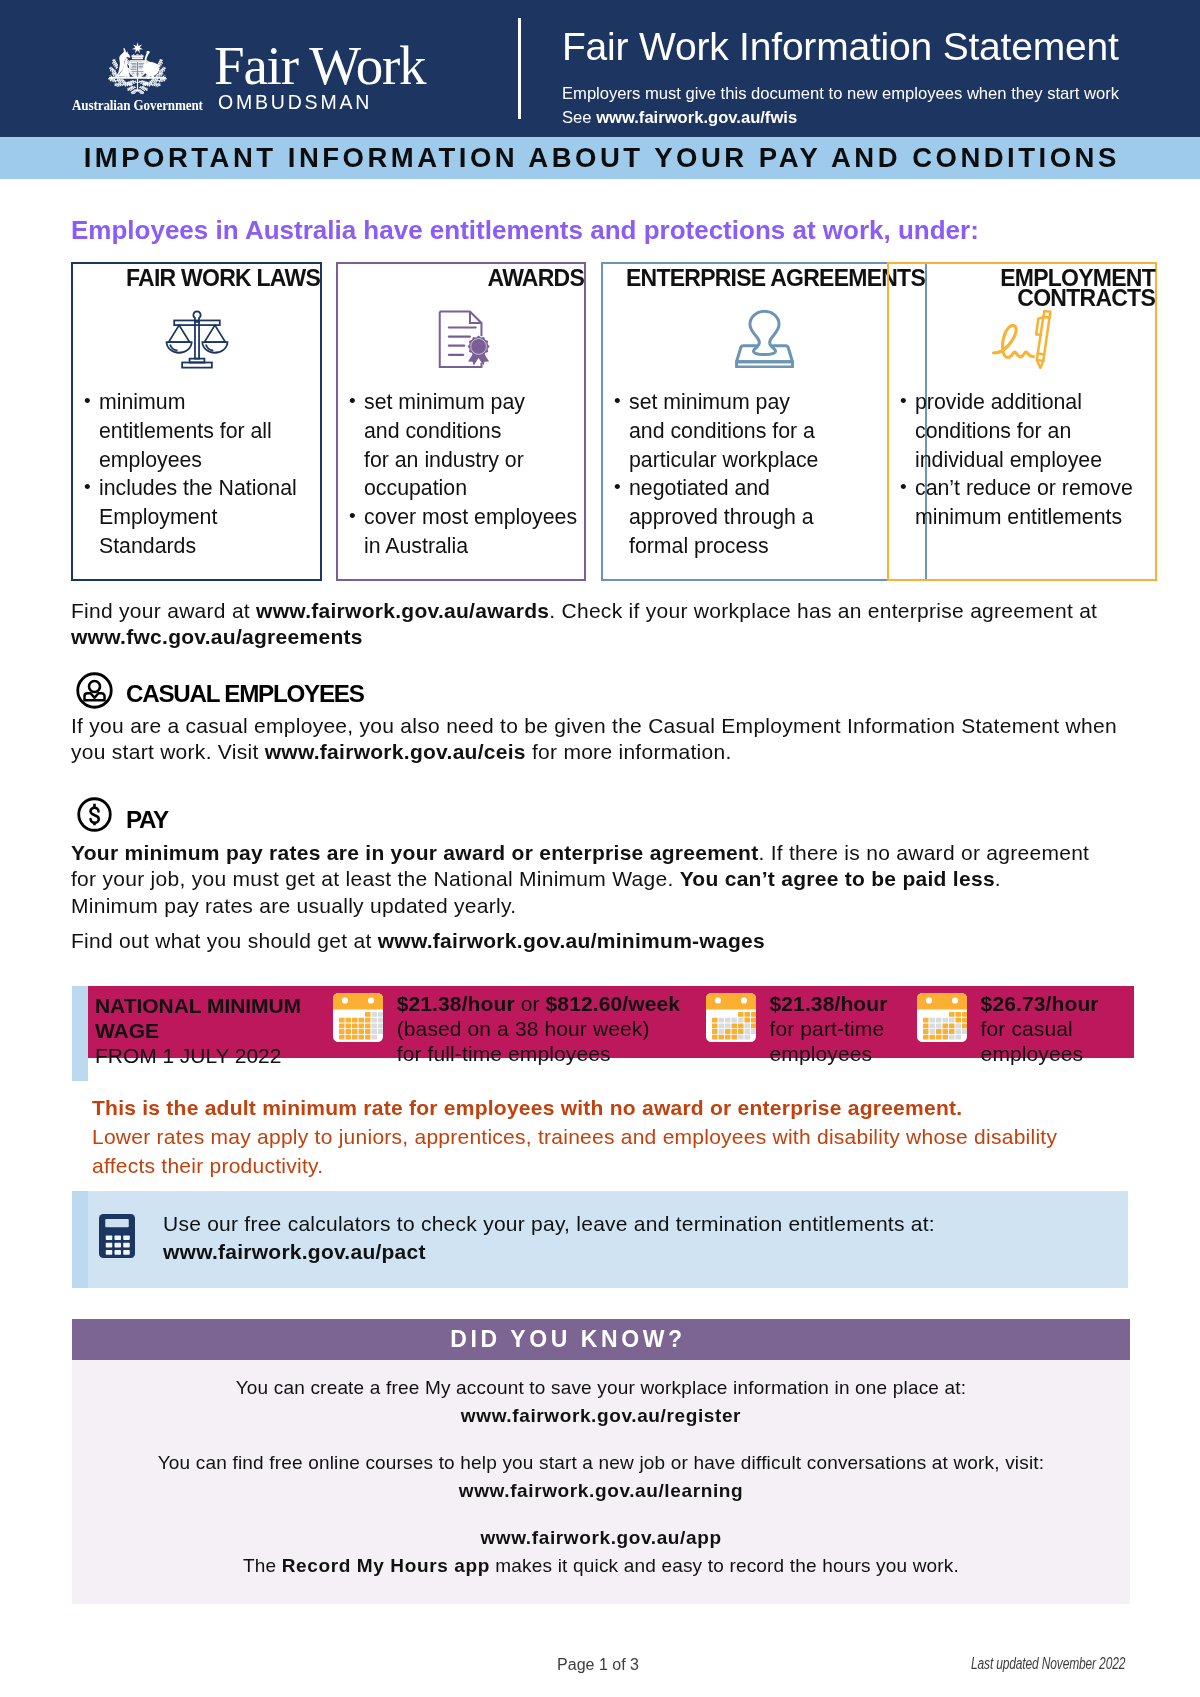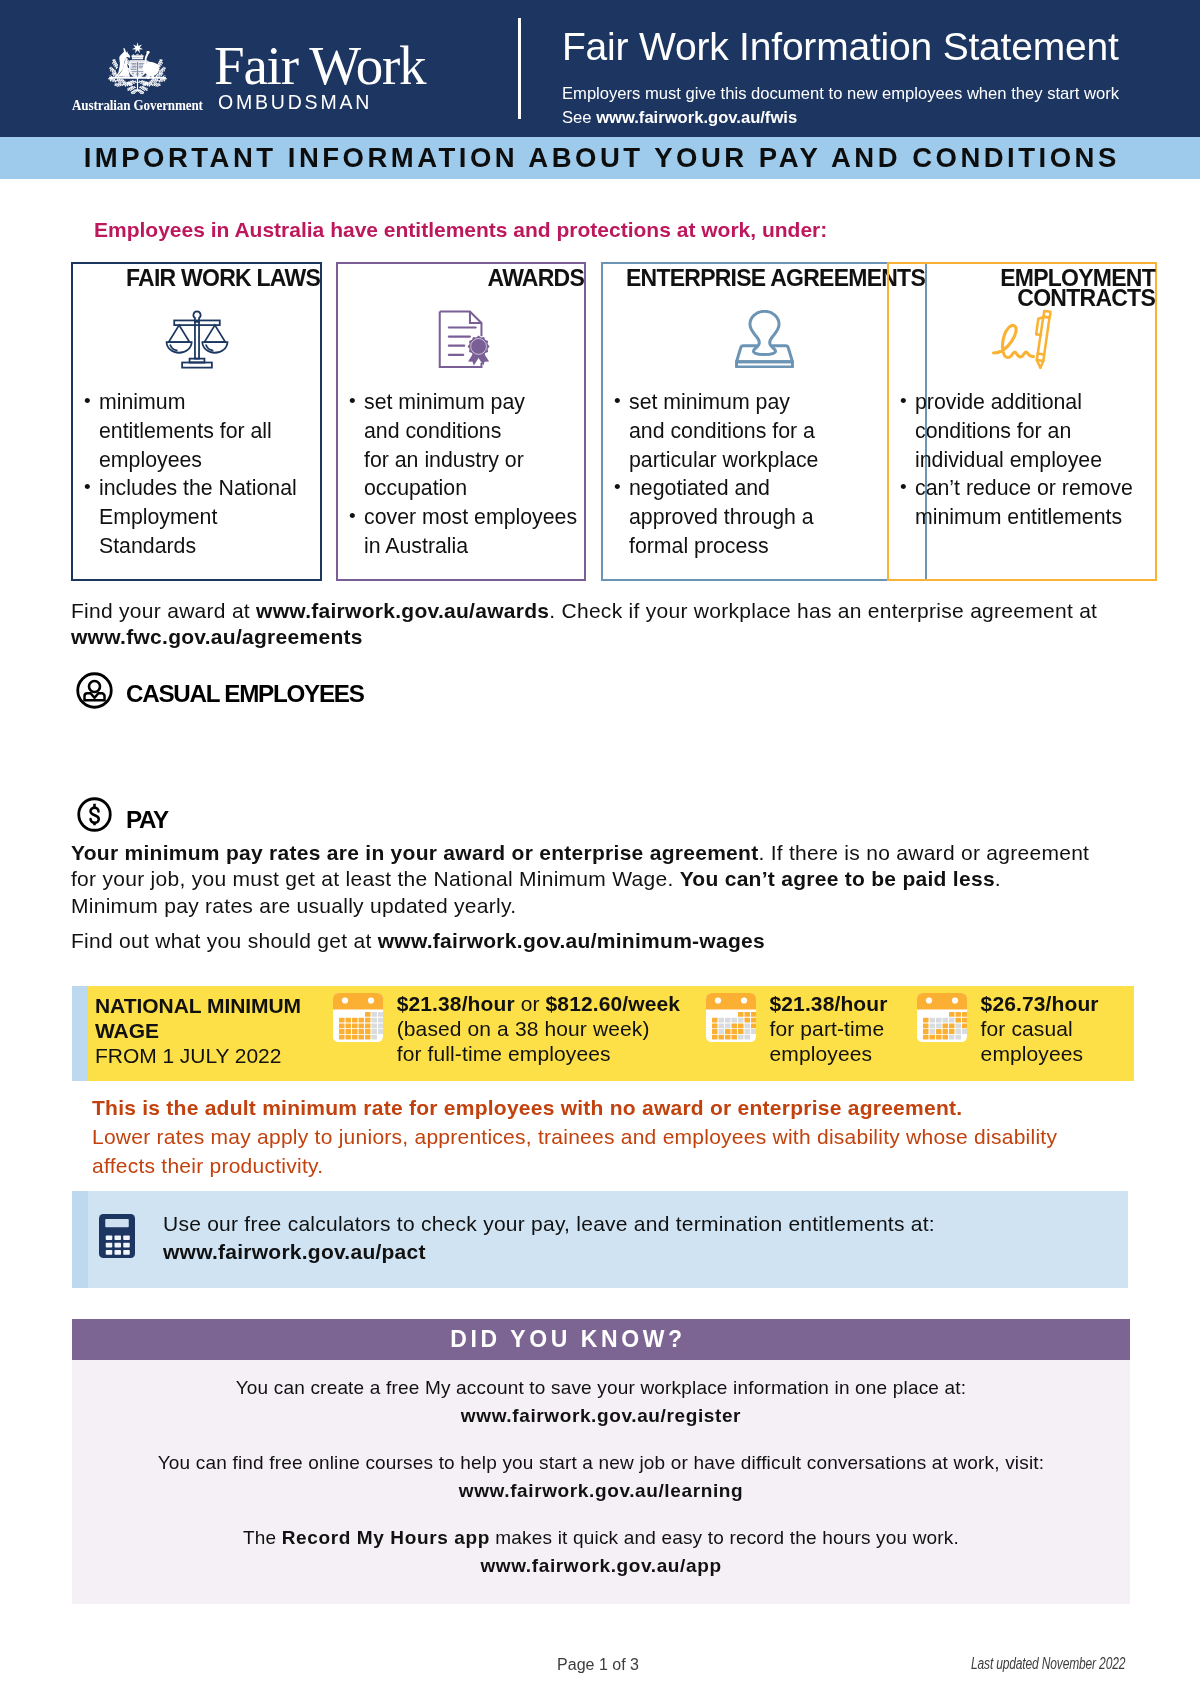--- a/index.html
+++ b/index.html
@@ -23,42 +23,42 @@
              white-space:nowrap;letter-spacing:-.2px;}
   .hdr-sub{position:absolute;left:562px;top:82px;color:#fff;font-size:16.6px;line-height:24px;font-weight:400;}
   .hdr-sub b{font-weight:bold;}
 
   
   .banner{position:absolute;left:0;top:137px;width:1200px;height:42px;background:#9ecbec;}
   .banner span{position:absolute;left:0;top:0;width:1200px;text-align:center;line-height:42px;
                font-size:27.5px;font-weight:bold;letter-spacing:3.5px;color:#0d0d0d;text-indent:3.5px;}
 
   
-  .intro{position:absolute;left:71px;top:219px;font-size:21px;font-weight:bold;color:#be185d;line-height:22px;margin-left:23px;}
+  .intro{position:absolute;left:71px;top:219px;font-size:26px;font-weight:bold;color:#8b5cf6;line-height:22px;}
 
   
   .card{position:absolute;top:262px;height:319px;border:2px solid #000;box-sizing:border-box;}
   .card .ct{position:absolute;left:0;right:0;top:4px;text-align:right;font-size:23px;font-weight:bold;color:#111;
             line-height:20px;letter-spacing:-.75px;text-indent:-.75px;}
   .card .cicon{position:absolute;left:0;right:0;top:42px;height:66px;display:flex;align-items:center;justify-content:center;}
   .card:nth-child(2) .cicon{margin-left:4px;}
   .card ul{position:absolute;left:6px;right:4px;top:124px;margin:0;padding:0;list-style:none;}
   .card li{position:relative;padding-left:20px;font-size:21.3px;line-height:28.8px;color:#111;margin:0;}
   .card li:before{content:"\2022";position:absolute;left:5px;top:-1px;font-size:19px;line-height:28.8px;}
   .card li .bl{display:block;white-space:nowrap;}
 
   
   .para{position:absolute;font-size:21px;line-height:26.3px;color:#111;letter-spacing:.28px;}
   .para b{font-weight:bold;}
 
   .sec-head{position:absolute;font-size:24.2px;font-weight:bold;color:#000;letter-spacing:-1.25px;line-height:18px;}
   .sec-icon{position:absolute;}
 
   
-  .wagebox{position:absolute;left:72px;top:986px;width:1062px;height:95px;background:#fde047;}
+  .wagebox{position:absolute;left:72px;top:986px;width:1062px;height:72px;background:#be185d;}
   .wb-strip{position:absolute;left:0;top:0;width:16px;height:95px;background:#bcd9ef;}
   .wb-label{position:absolute;left:23px;top:8px;font-size:21px;line-height:24.8px;color:#111;letter-spacing:-.05px;}
   .wb-label .b{font-weight:bold;}
   .wb-item{position:absolute;top:7px;}
   .wb-cal{position:absolute;left:0;top:0;width:50px;height:50px;}
   .wb-text{position:absolute;top:-1px;font-size:21px;line-height:24.8px;color:#111;letter-spacing:.12px;white-space:nowrap;}
   .wb-text .amt{font-weight:bold;}
 
   .wage-note{position:absolute;left:92px;top:1094px;width:1000px;font-size:21px;line-height:28.8px;color:#c2410c;letter-spacing:.25px;}
   .wage-note .b{font-weight:bold;}
@@ -781,20 +781,23 @@
   <div class="para" style="left:71px;top:598px;width:1075px;">
     <span>Find your award at </span><b>www.fairwork.gov.au/awards</b><span>. Check if your workplace has an enterprise agreement at</span><br><b>www.fwc.gov.au/agreements</b>
   </div>
 
   <div class="sec-icon" style="left:76px;top:672px;width:37px;height:37px;" id="icon-person"><svg viewBox="0 0 74 74" width="37" height="37">
         <circle cx="37" cy="37" r="33.5" fill="none" stroke="#000" stroke-width="5.6"></circle>
         <circle cx="37" cy="29" r="11" fill="none" stroke="#000" stroke-width="5.2"></circle>
         <path d="M17 56.6 v-8.4 a5.6 5.6 0 0 1 5.6-5.6 h6.6 L37 51.5 l7.8-8.9 h6.6 a5.6 5.6 0 0 1 5.6 5.6 v8.4z" fill="none" stroke="#000" stroke-width="5.0" stroke-linejoin="miter"></path>
       </svg></div>
   <div class="sec-head" style="left:126px;top:685px;">CASUAL EMPLOYEES</div>
+  <div class="para" style="left:71px;top:713px;width:1060px;">
+    <span>If you are a casual employee, you also need to be given the Casual Employment Information Statement when you start work. Visit </span><b>www.fairwork.gov.au/ceis</b><span> for more information.</span>
+  </div>
 
   <div class="sec-icon" style="left:77px;top:797px;width:35px;height:35px;" id="icon-dollar"><svg viewBox="0 0 70 70" width="35" height="35">
         <circle cx="35" cy="35" r="31.5" fill="none" stroke="#000" stroke-width="5.6"></circle>
         <path d="M35 13.5 v7.5 M35 49.5 v7.2" stroke="#000" stroke-width="5.2" stroke-linecap="butt"></path>
         <path d="M43 29 c0-4.6-3.6-7.6-8.0-7.6 -4.4 0-8.0 3.0-8.0 7.3 0 9.6 16.5 6.2 16.5 15.2 0 4.6-3.6 7.6-8.2 7.6 -4.6 0-8.2-3.0-8.2-7.4" fill="none" stroke="#000" stroke-width="5.0" stroke-linecap="round"></path>
       </svg></div>
   <div class="sec-head" style="left:126px;top:811px;">PAY</div>
   <div class="para" style="left:71px;top:840px;width:1031px;">
     <b>Your minimum pay rates are in your award or enterprise agreement</b><span>. If there is no award or agreement for your job, you must get at least the National Minimum Wage. </span><b>You can’t agree to be paid less</b><span>.</span><br><span>Minimum pay rates are usually updated yearly.</span>
   </div>
@@ -962,22 +965,22 @@
     <div id="dyk-blocks">
         <div class="dyk-blk" style="top: 55px;">
           <div><span>You can create a free My account to save your workplace information in one place at:</span></div>
           <div><b>www.fairwork.gov.au/register</b></div>
         </div>
         <div class="dyk-blk" style="top: 130px;">
           <div><span>You can find free online courses to help you start a new job or have difficult conversations at work, visit:</span></div>
           <div><b>www.fairwork.gov.au/learning</b></div>
         </div>
         <div class="dyk-blk" style="top: 205px;">
+          <div><b>www.fairwork.gov.au/app</b></div>
           <div><span>The </span><b>Record My Hours app</b><span> makes it quick and easy to record the hours you work.</span></div>
-          <div><b>www.fairwork.gov.au/app</b></div>
         </div>
       </div>
   </div>
 
   <div class="pg">
     <span>Page </span><span>1</span><span> of </span><span>3</span>
   </div>
   <div class="upd">Last updated November 2022</div>
 
 </div>

